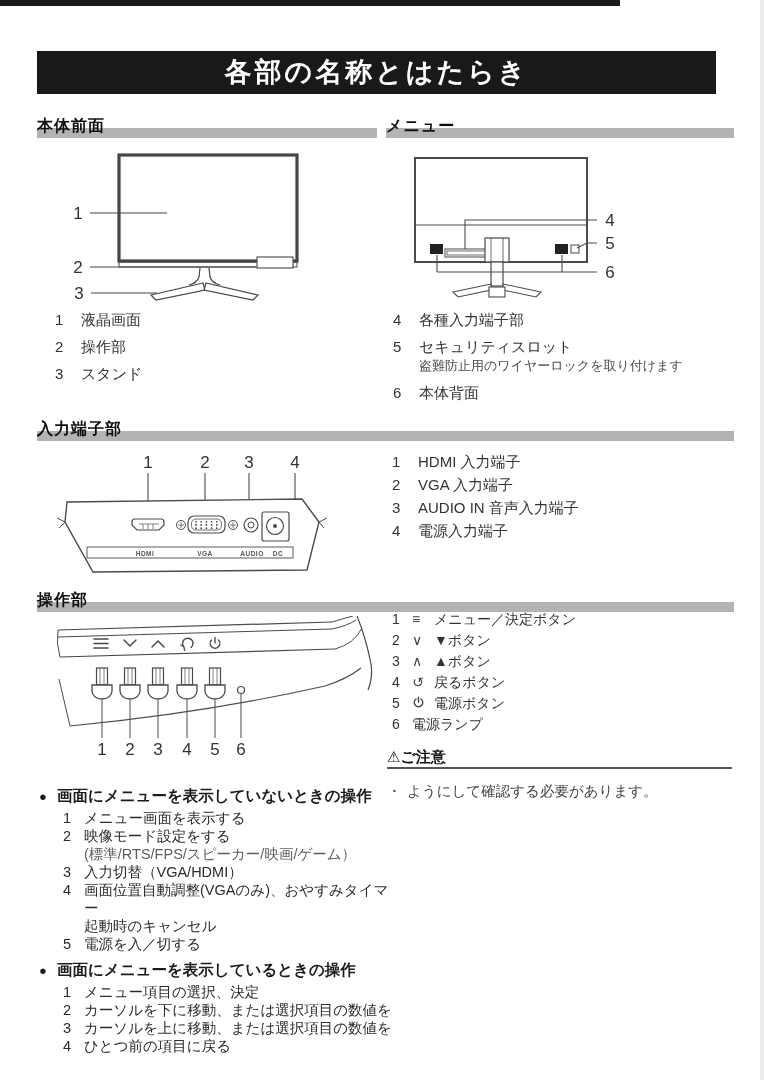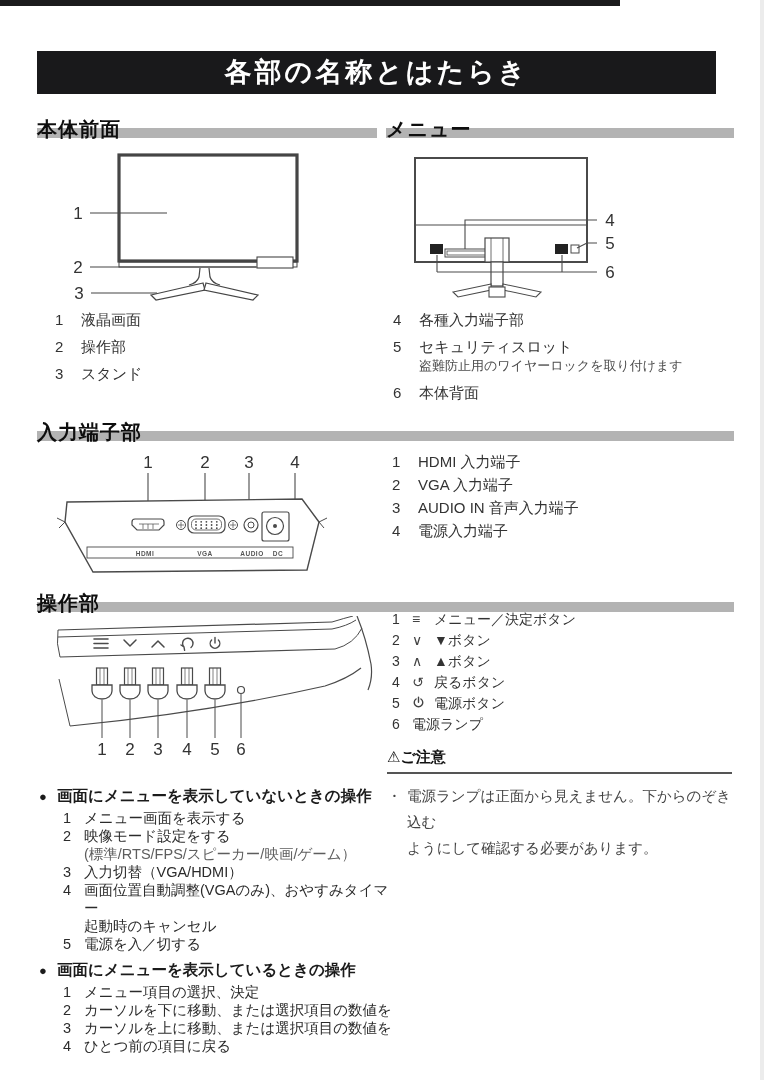--- a/index.html
+++ b/index.html
@@ -2,38 +2,38 @@
 <html><head>
 <meta charset="utf-8">
 <style>
   html,body{margin:0;padding:0;background:#fff;}
   .page{position:relative;width:764px;height:1080px;background:#ffffff;overflow:hidden;
         font-family:"Liberation Sans","DejaVu Sans",sans-serif;color:#2e2e2e;}
   .top-strip{position:absolute;left:0;top:0;width:620px;height:6px;background:#1b1b1d;}
   .edge-shadow{position:absolute;right:0;top:0;width:4px;height:1080px;background:#ececec;}
   .banner{position:absolute;left:37px;top:27px;width:679px;height:43px;background:#19191b;
           color:#fff;font-size:27px;font-weight:bold;letter-spacing:3px;text-align:center;line-height:43px;margin-top:24px;}
-  .sec-head{position:absolute;height:24px;font-size:20px;font-weight:bold;color:#0e0e0e;letter-spacing:1px;}
+  .sec-head{position:absolute;height:24px;font-size:16px;font-weight:bold;color:#0e0e0e;letter-spacing:1px;}
   .sec-head .bar{position:absolute;left:0;right:0;bottom:2px;height:10px;background:#b3b3b3;}
   .sec-head .txt{position:relative;z-index:1;}
   .fig{position:absolute;}
   svg text{font-family:"Liberation Sans","DejaVu Sans",sans-serif;}
   .legend{position:absolute;font-size:15px;color:#333;font-weight:500;line-height:18px;}
   .leg-row{display:flex;align-items:flex-start;margin-bottom:9px;}
   .leg-num{flex:0 0 26px;}
   .leg-label{}
   .leg-sub{font-size:13px;color:#4c4c4c;margin:1px 0 0 26px;font-weight:normal;}
   .legend-term .leg-row{margin-bottom:5px;}
   .legend-ctl{font-size:14px;line-height:17px;}
   .legend-ctl .leg-row{margin-bottom:4px;}
   .legend-ctl .leg-num{flex:0 0 20px;}
   .leg-icon{flex:0 0 22px;font-size:14px;color:#444;}
   .leg-icon svg{vertical-align:-1px;}
   .caution{position:absolute;left:387px;top:748px;width:345px;}
-  .caution-head{font-size:15px;font-weight:bold;color:#111;border-bottom:2px solid #555;padding-bottom:5px;}
+  .caution-head{font-size:15px;font-weight:bold;color:#111;border-bottom:2px solid #555;}
   .caution-body{display:flex;margin-top:9px;font-size:14.5px;color:#434343;line-height:26px;}
   .c-bullet{flex:0 0 20px;}
   .ops{position:absolute;left:39px;top:787px;width:354px;font-size:14.5px;color:#2b2b2b;line-height:18px;}
   .op-head{display:flex;font-size:15.5px;font-weight:bold;color:#1b1b1b;margin-bottom:3px;}
   .op-bullet{flex:0 0 18px;font-size:13px;line-height:19px;}
   .op-items{margin-left:24px;}
   .op-item{display:flex;}
   .op-num{flex:0 0 21px;}
   .op-sub{color:#5d5d5d;}
   .op-block + .op-block{margin-top:8px;}
@@ -318,21 +318,20 @@
     </div>
   </div>
 
   <div class="caution">
     <div class="caution-head">
       <span>⚠</span><span>ご注意</span>
     </div>
     <div class="caution-body">
       <span class="c-bullet">・</span>
       <div>
-        <div>電源ランプは正面から見えません。下からのぞき込む</div>
         <div>ようにして確認する必要があります。</div>
       </div>
     </div>
   </div>
 
   <div class="ops">
     <div class="op-block">
       <div class="op-head">
         <span class="op-bullet">●</span>
         <span>画面にメニューを表示していないときの操作</span>

